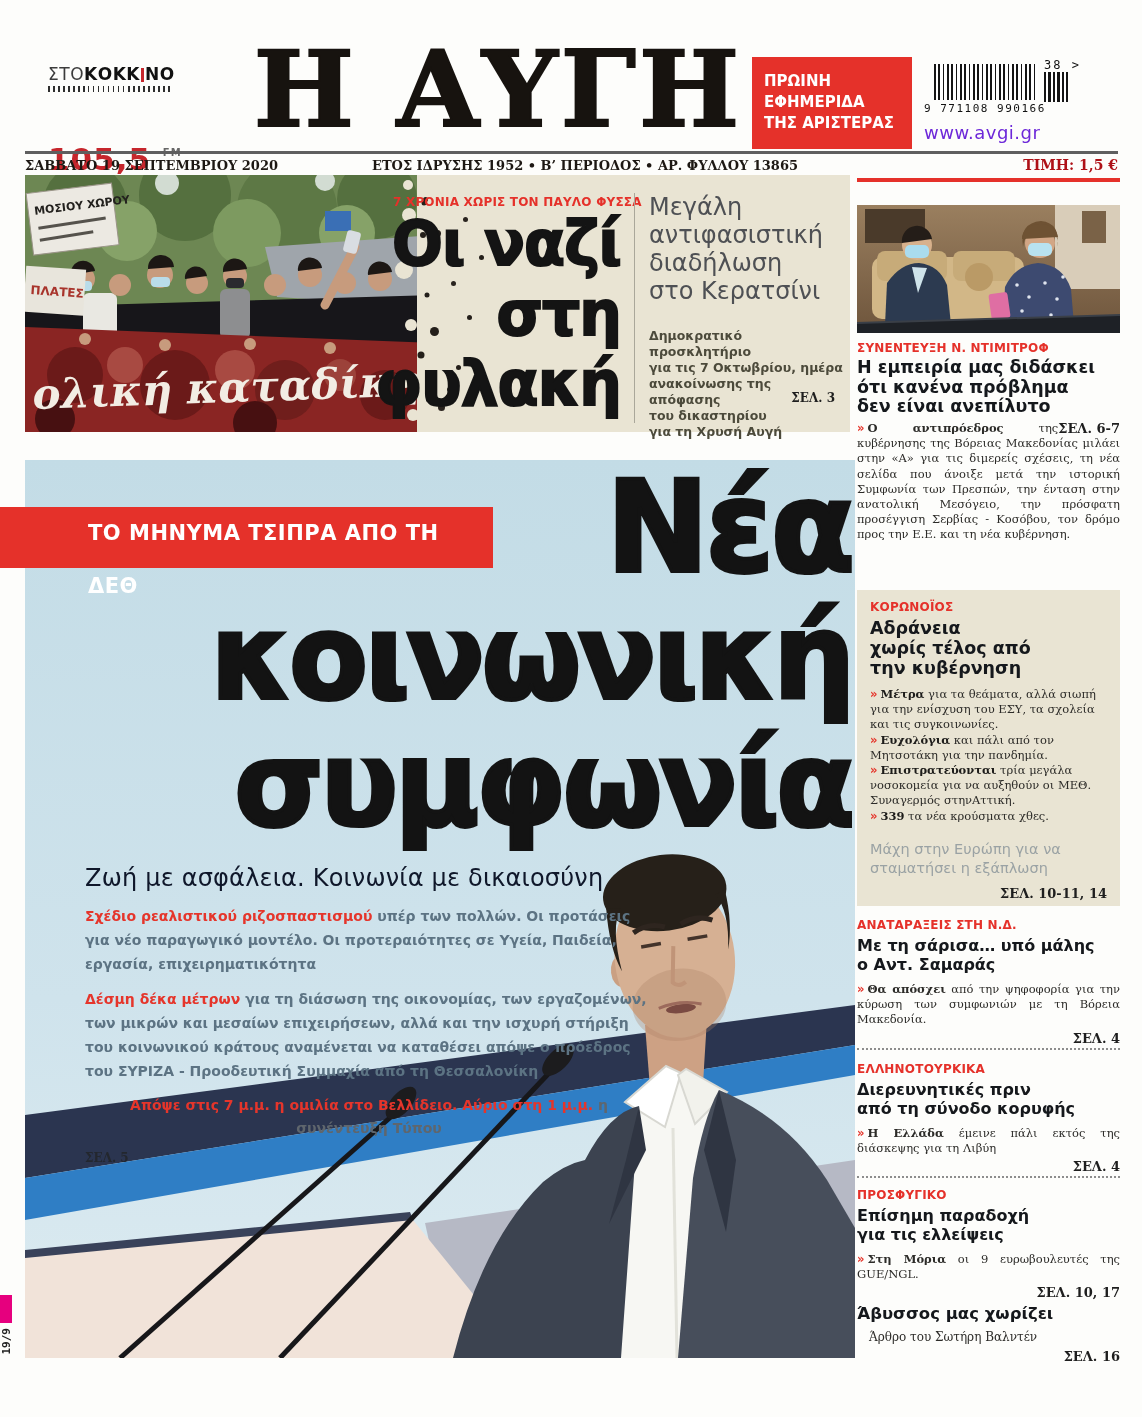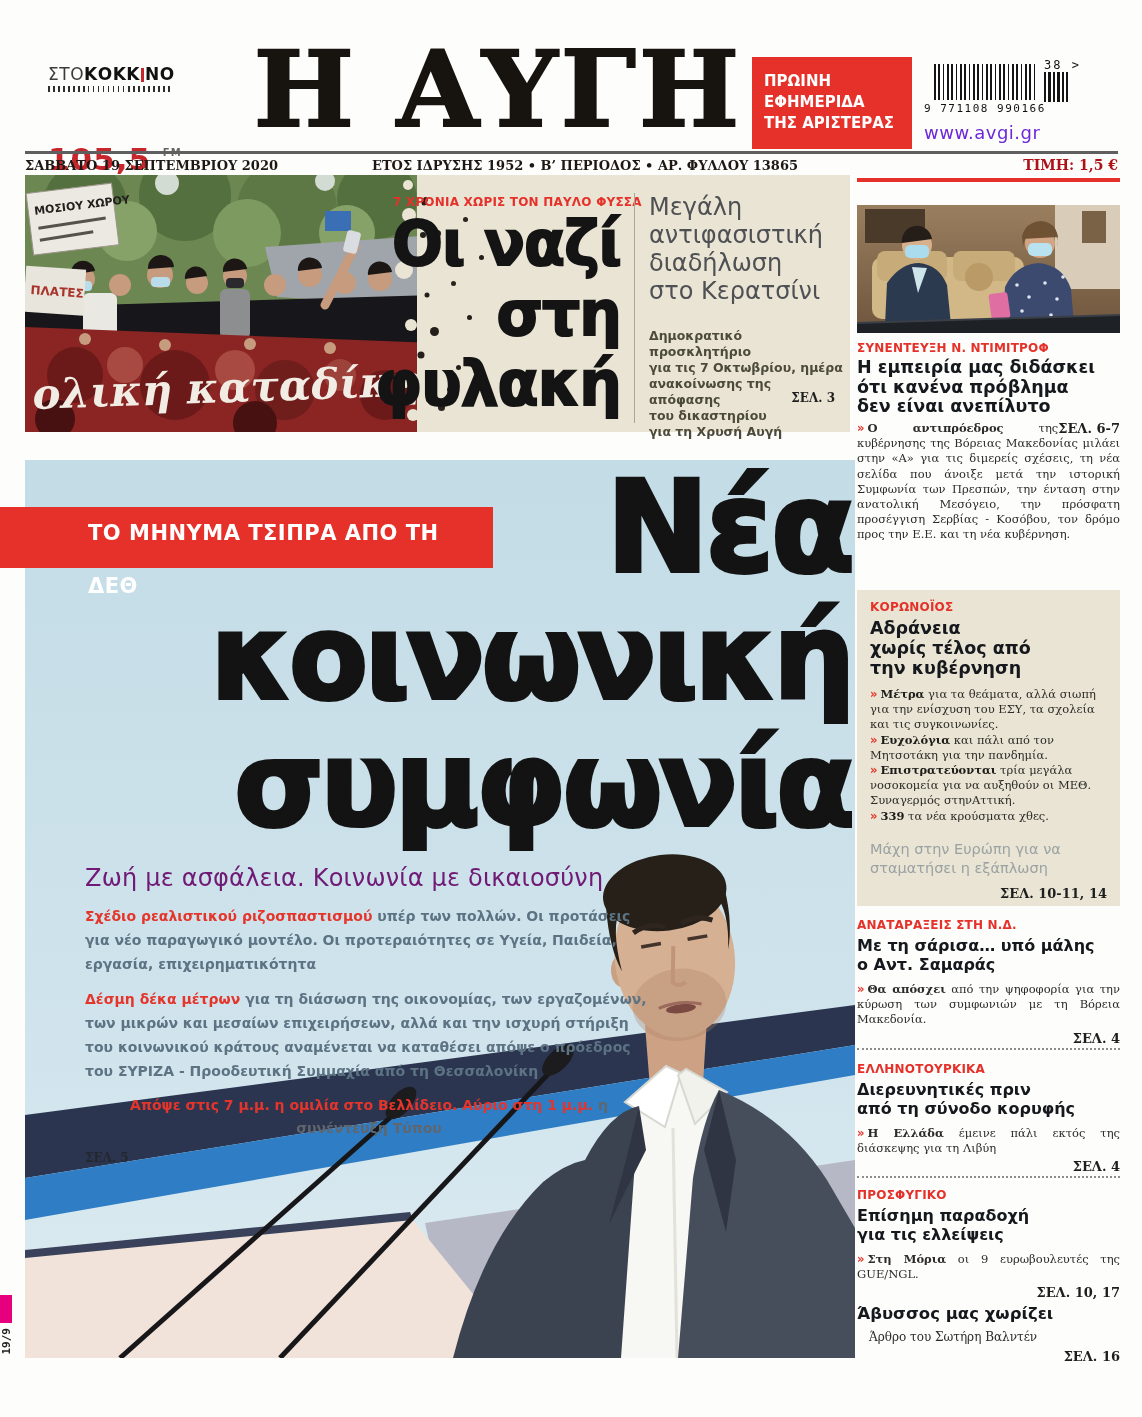--- a/index.html
+++ b/index.html
@@ -60,21 +60,21 @@
       56px 58px 0 #241f1a, 40px 20px 0 #2a241f, 24px 190px 0 #241f1a; }
 
   
   .main-photo { left:25px; top:460px; }
   .banner { left:0px; top:507px; width:493px; height:61px; background:#e5312a; z-index:6;
     color:#fff; font-size:21px; font-weight:bold; line-height:53px; padding-left:88px; letter-spacing:.5px;}
   .main-head { left:180px; top:462px; width:672px; text-align:right; z-index:5; color:#131313; font-weight:bold; }
   .main-head .mh1 { font-size:126px; line-height:132px; letter-spacing:-3px; -webkit-text-stroke:4px #131313; transform:scaleX(.97); transform-origin:center right;}
   .main-head .mh2 { font-size:118px; line-height:127px; letter-spacing:-3px; -webkit-text-stroke:4px #131313; transform:scaleX(.97); transform-origin:center right;}
   .main-text { left:85px; top:864px; width:568px; z-index:5; }
-  .main-sub { font-size:24px; color:#701a75; margin-bottom:12px; letter-spacing:.2px;}
+  .main-sub { font-size:24px; color:#0f172a; margin-bottom:12px; letter-spacing:.2px;}
   .main-text p { font-size:14px; font-weight:bold; line-height:24px; color:#5c7383; margin-bottom:11px; }
   .main-text p .lead { color:#e5352b; }
   .main-text p.last { line-height:23px;text-align:center; }
   .main-text p.last .rest { color:#5f666d; }
   .main-page { font-family:"DejaVu Serif", serif; font-weight:bold; font-size:12px; color:#23272e; margin-top:9px; }
 
   
   .edge-tab { left:0px; top:1295px; width:12px; height:28px; background:#e6007e; }
   .edge-date { left:0px; top:1328px; writing-mode:vertical-rl; transform:rotate(180deg);
     font-size:11px; font-weight:bold; color:#222; font-family:"DejaVu Sans Mono", monospace;}

